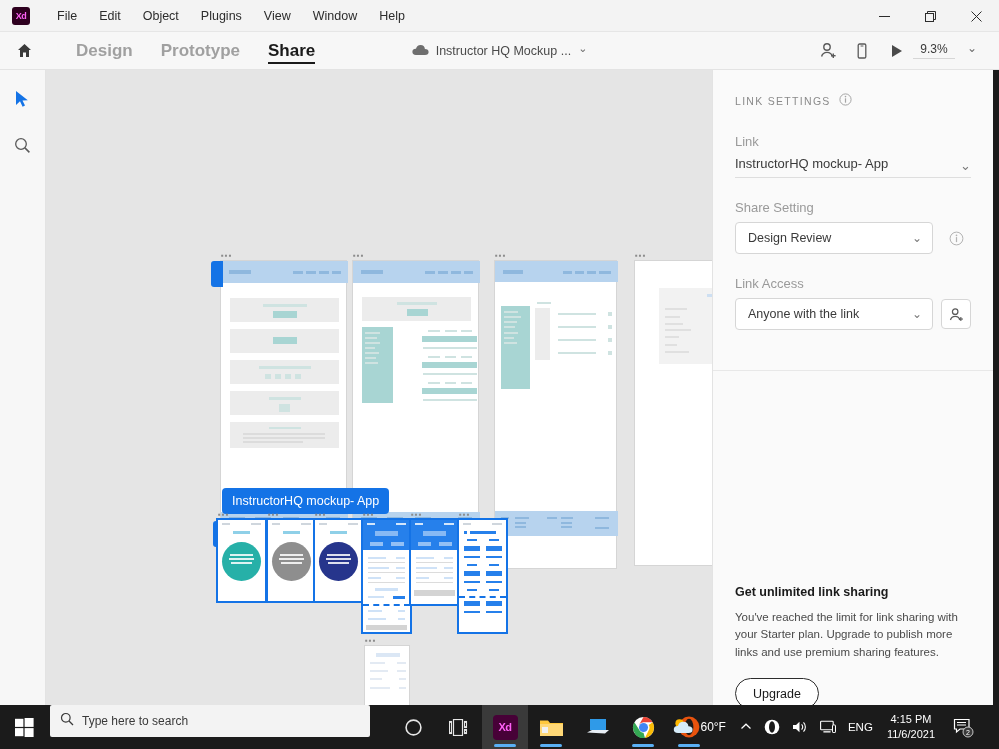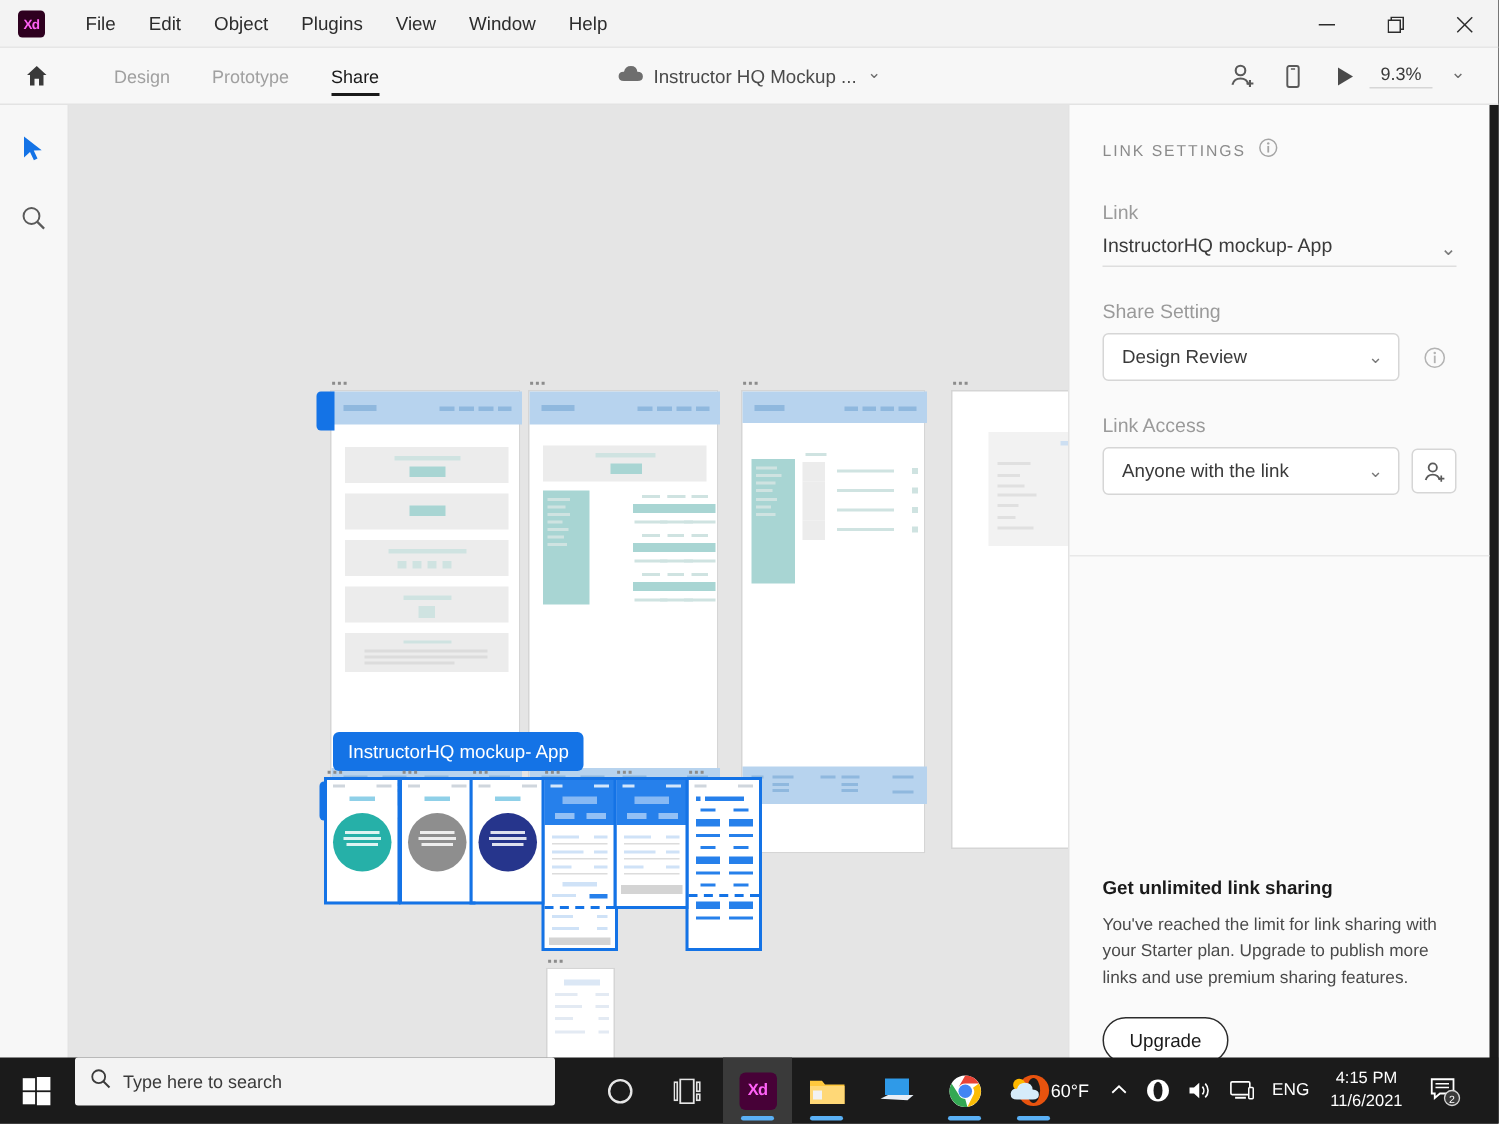--- a/index.html
+++ b/index.html
@@ -35,22 +35,22 @@
 
   
   .toolbar {
     position: absolute; left: 0; top: 32px; width: 999px; height: 38px;
     background: #f7f7f7; border-bottom: 1px solid #e3e3e3;
     display: flex; align-items: center;
   }
   .home-icon { margin-left: 12px; width: 24px; display:flex; justify-content:center; }
   .tabs { display: flex; align-items: center; margin-left: 26px; gap: 0; height: 38px; }
   .tab {
-    font-size: 12px; color: #a0a0a0; padding: 0 14px; height: 38px;
-    display: flex; align-items: center; position: relative; cursor: default;
+    font-size: 17px; color: #a0a0a0; padding: 0 14px; height: 38px;
+    display: flex; align-items: center; position: relative; cursor: default; font-weight: bold;
   }
   .tab.active { color: #1a1a1a; }
   .tab.active::after {
     content: ""; position: absolute; left: 14px; right: 14px; bottom: 6px;
     height: 2px; background: #1a1a1a;
   }
   .doc-title {
     position: absolute; left: 0; right: 0; margin: 0 auto; width: 320px;
     display: flex; align-items: center; justify-content: center; gap: 7px;
   }

